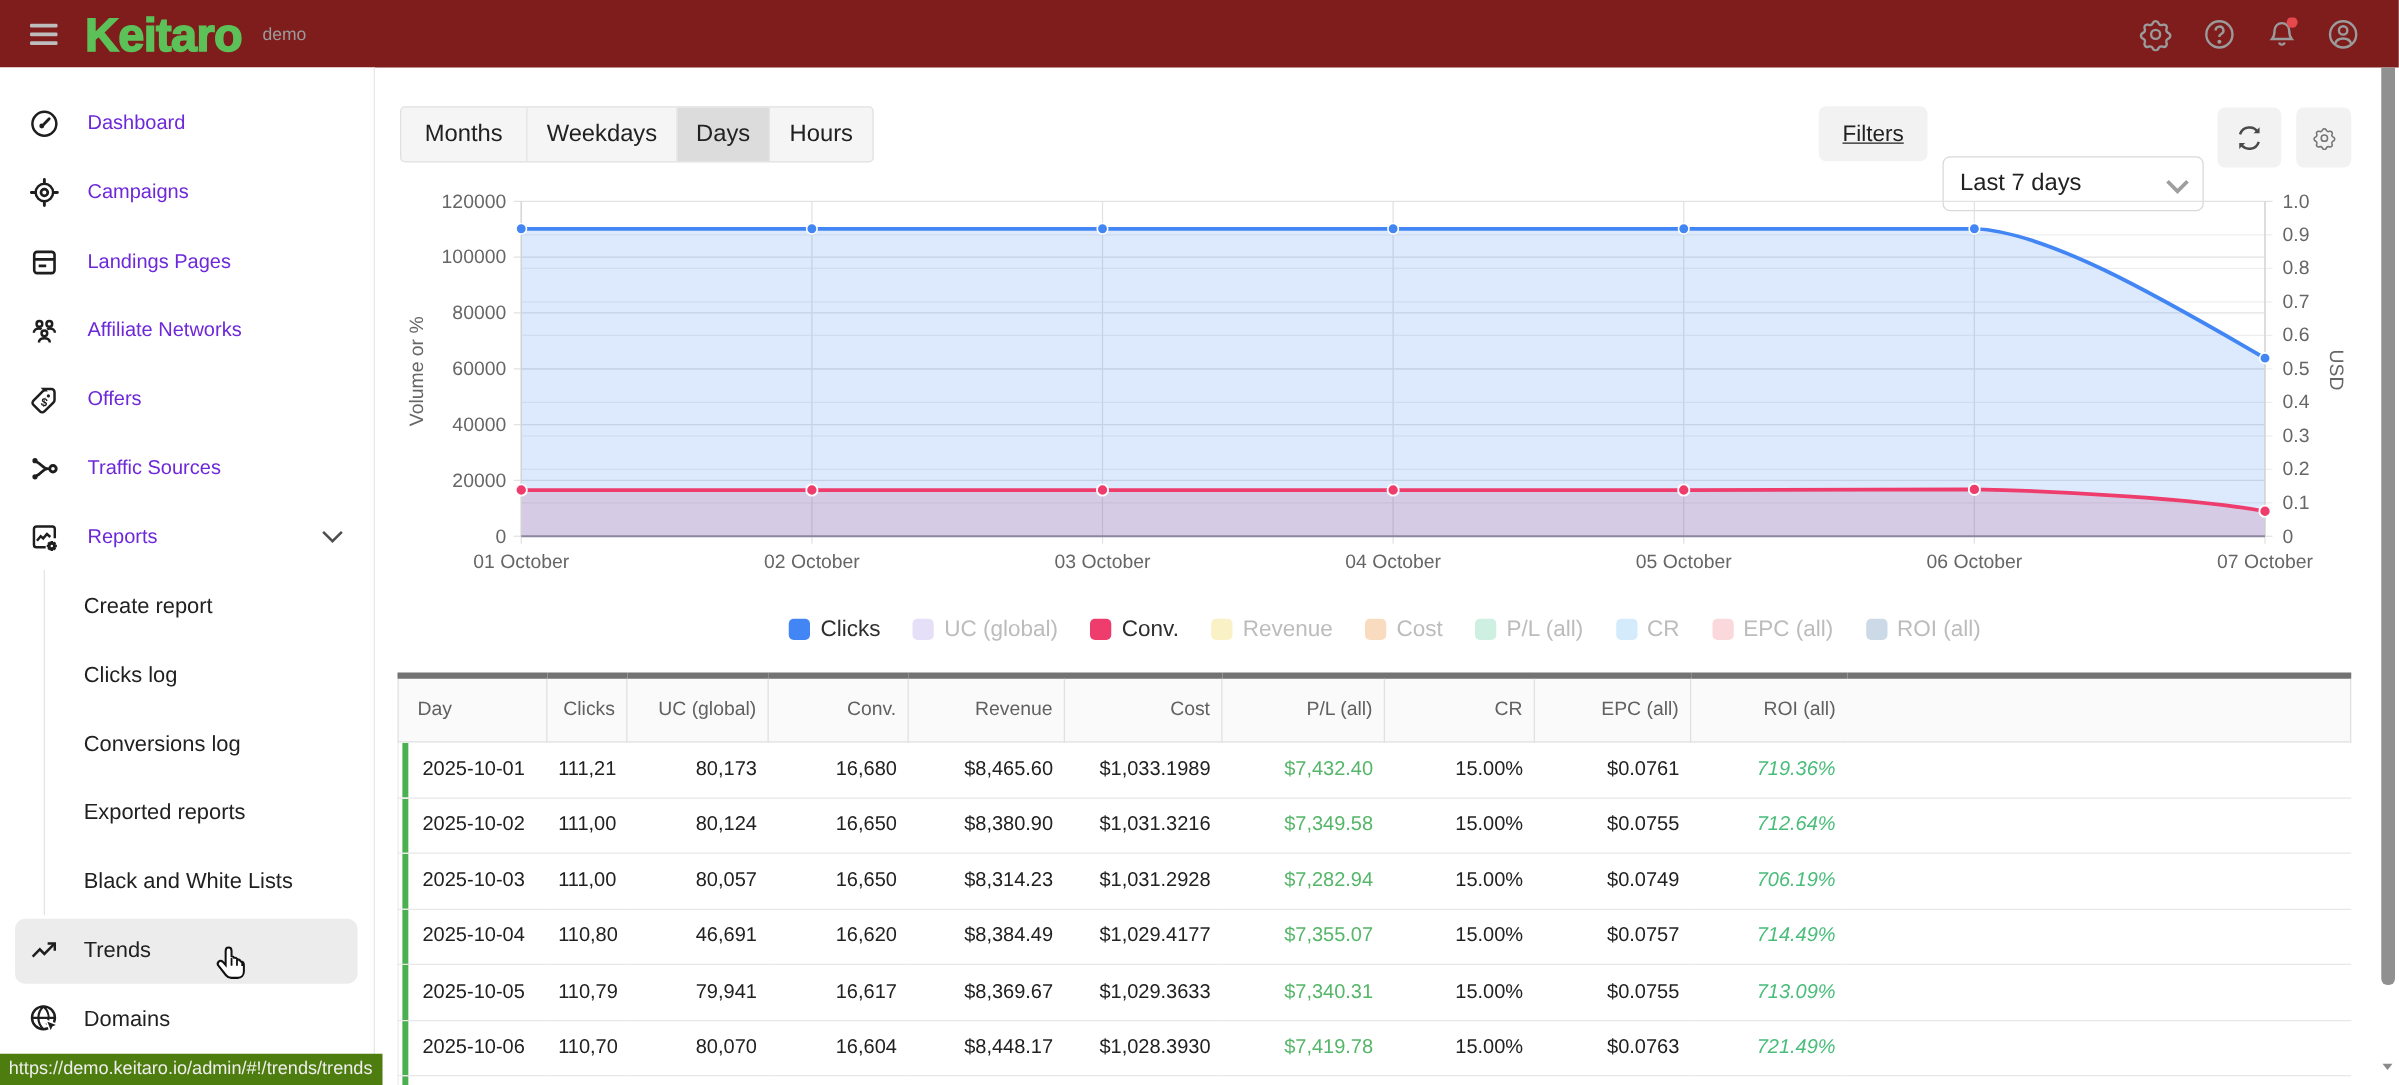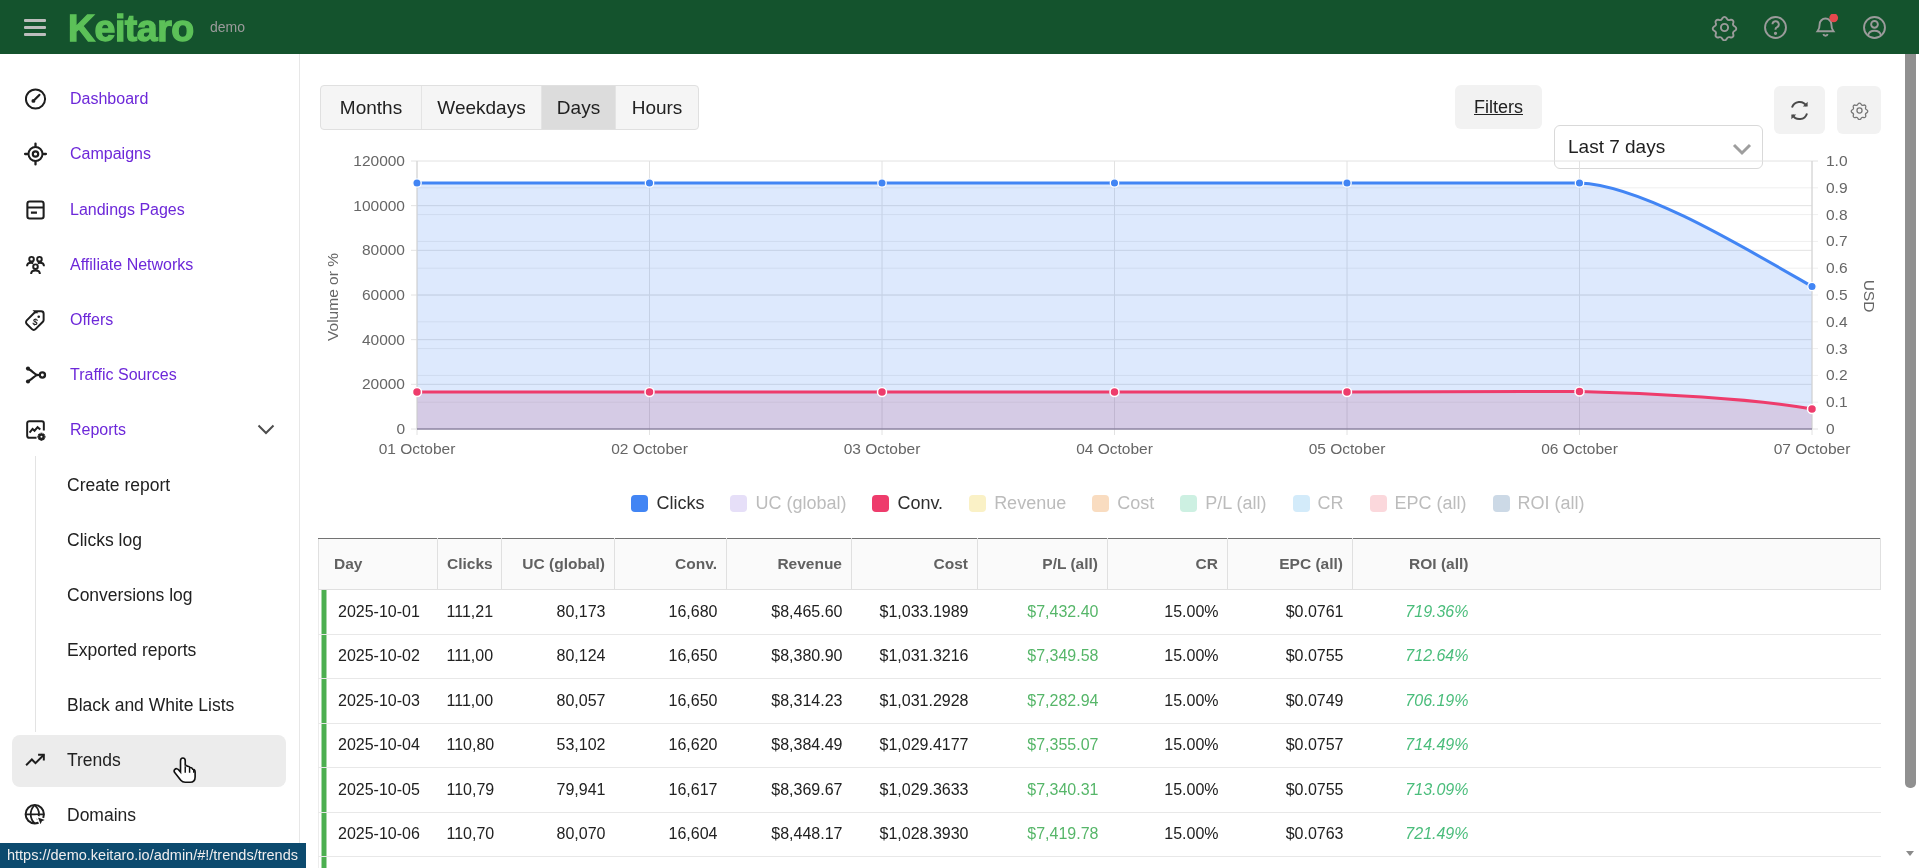--- a/index.html
+++ b/index.html
@@ -1,37 +1,37 @@
 <!DOCTYPE html>
 <html><head>
 <meta charset="utf-8">
 <style>
   * { margin:0; padding:0; box-sizing:border-box; }
   html,body { width:1919px; height:868px; overflow:hidden; background:#fff;
     font-family:"Liberation Sans", sans-serif; }
   .abs { position:absolute; }
   
-  #topbar { position:absolute; left:0; top:0; width:1919px; height:54px; background:#14532d; }
+  #topbar { position:absolute; left:0; top:0; width:1919px; height:54px; background:#7f1d1d; }
   #burger div { position:absolute; left:24px; width:22px; height:3px; background:#bdbdbd; border-radius:1px; }
   #logo { position:absolute; left:68px; top:7px; font-size:37.5px; font-weight:bold; color:#5cc158;
     letter-spacing:-0.5px; -webkit-text-stroke:1.3px #5cc158; }
   #demo { position:absolute; left:210px; top:19px; font-size:14px; color:#9b9b9b; }
   #search { position:absolute; left:732px; top:9px; width:484px; height:36px; background:#3f3f3f;
     border:1px solid #4d4d4d; border-radius:6px; }
   #search .stext { position:absolute; left:48px; top:8px; font-size:17px; color:#9e9e9e; }
   
   #sidebar { position:absolute; left:0; top:54px; width:300px; height:814px; background:#fff;
     border-right:1px solid #e7e7e7; }
   .sitem { position:absolute; left:70px; font-size:16px; color:#6d28d9; transform:translateY(-50%); white-space:nowrap; }
   .subitem { position:absolute; left:67px; font-size:17.5px; color:#212121; transform:translateY(-50%); white-space:nowrap; }
   .sicon { position:absolute; left:23px; transform:translateY(-50%); }
   #subline { position:absolute; left:35px; top:456px; width:1px; height:276px; background:#e3e3e3; }
   #trendsbg { position:absolute; left:12px; top:735px; width:274px; height:52px; background:#ececec; border-radius:8px; }
   
-  #statusbar { position:absolute; left:0; top:843px; height:25px; background:#0c4a6e; color:#f0eeee;
+  #statusbar { position:absolute; left:0; top:843px; height:25px; background:#4d7c0f; color:#f0eeee;
     font-size:14.5px; padding:4px 8px 0 7px; z-index:30; }
   
   .tabbar { position:absolute; left:320px; top:85px; height:45px; display:flex;
     border:1px solid #e0e0e0; border-radius:4px; background:#f5f5f5; overflow:hidden; }
   .tab { font-size:19px; color:#212121; display:flex; align-items:center; justify-content:center;
     border-right:1px solid #e4e4e4; }
   .tab:last-child { border-right:none; }
   .tab.active { background:#dcdcdc; }
   .btn { position:absolute; background:#f2f2f2; border-radius:6px;text-decoration:underline; }
   #filters { left:1455px; top:85px; width:87px; height:44px; font-size:18px; color:#212121;
@@ -44,22 +44,22 @@
   
   #legend { position:absolute; left:308px; top:493px; width:1600px; display:flex;
     justify-content:center; align-items:center; gap:26px; }
   .litem { display:flex; align-items:center; gap:8px; font-size:18px; }
   .lsw { width:17px; height:17px; border-radius:4px; display:inline-block; }
   .lon { color:#2e2e2e; }
   .loff { color:#bcbcbc; }
   
   #tablewrap { position:absolute; left:318px; top:538px; width:1563px; }
   table { border-collapse:collapse; table-layout:fixed; width:1562px; }
-  th { background:#fafafa; color:#616161; font-weight:bold; font-size:15.5px; height:42.5px;
-    border-top:1px solid #737373; border-bottom:1px solid #e0e0e0; padding:16px 9px; text-align:right; }
+  th { background:#fafafa; color:#616161; font-weight:normal; font-size:15.5px; height:42.5px;
+    border-top:5px solid #737373; border-bottom:1px solid #e0e0e0; padding:16px 9px; text-align:right; }
   th.brd { border-right:1px solid #e0e0e0; }
   td { font-size:16px; color:#212121; height:44.5px; border-bottom:1px solid #e8e8e8;
     padding:0 9px; text-align:right; white-space:nowrap; overflow:hidden; }
   td.day { text-align:left; border-left:1px solid #ececec; padding-left:19px;
     background:linear-gradient(90deg,#fff 0 2px,#4caf50 2px 7px,#fff 7px); }
   th.day { text-align:left; border-left:1px solid #e0e0e0; padding-left:15px; }
   td.grn { color:#56b669;margin-top:31px; }
   td.grn2 { color:#4abd7b;font-style:italic; }
   tr.cut td { border-bottom:none; }
   
@@ -419,21 +419,21 @@
           <td>$1,031.2928</td>
           <td class="grn">$7,282.94</td>
           <td>15.00%</td>
           <td>$0.0749</td>
           <td class="grn2">706.19%</td>
           <td></td>
         </tr>
   <tr>
           <td class="day">2025-10-04</td>
           <td>110,80</td>
-          <td>53,102</td>
+          <td>46,691</td>
           <td>16,620</td>
           <td>$8,384.49</td>
           <td>$1,029.4177</td>
           <td class="grn">$7,355.07</td>
           <td>15.00%</td>
           <td>$0.0757</td>
           <td class="grn2">714.49%</td>
           <td></td>
         </tr>
   <tr>

